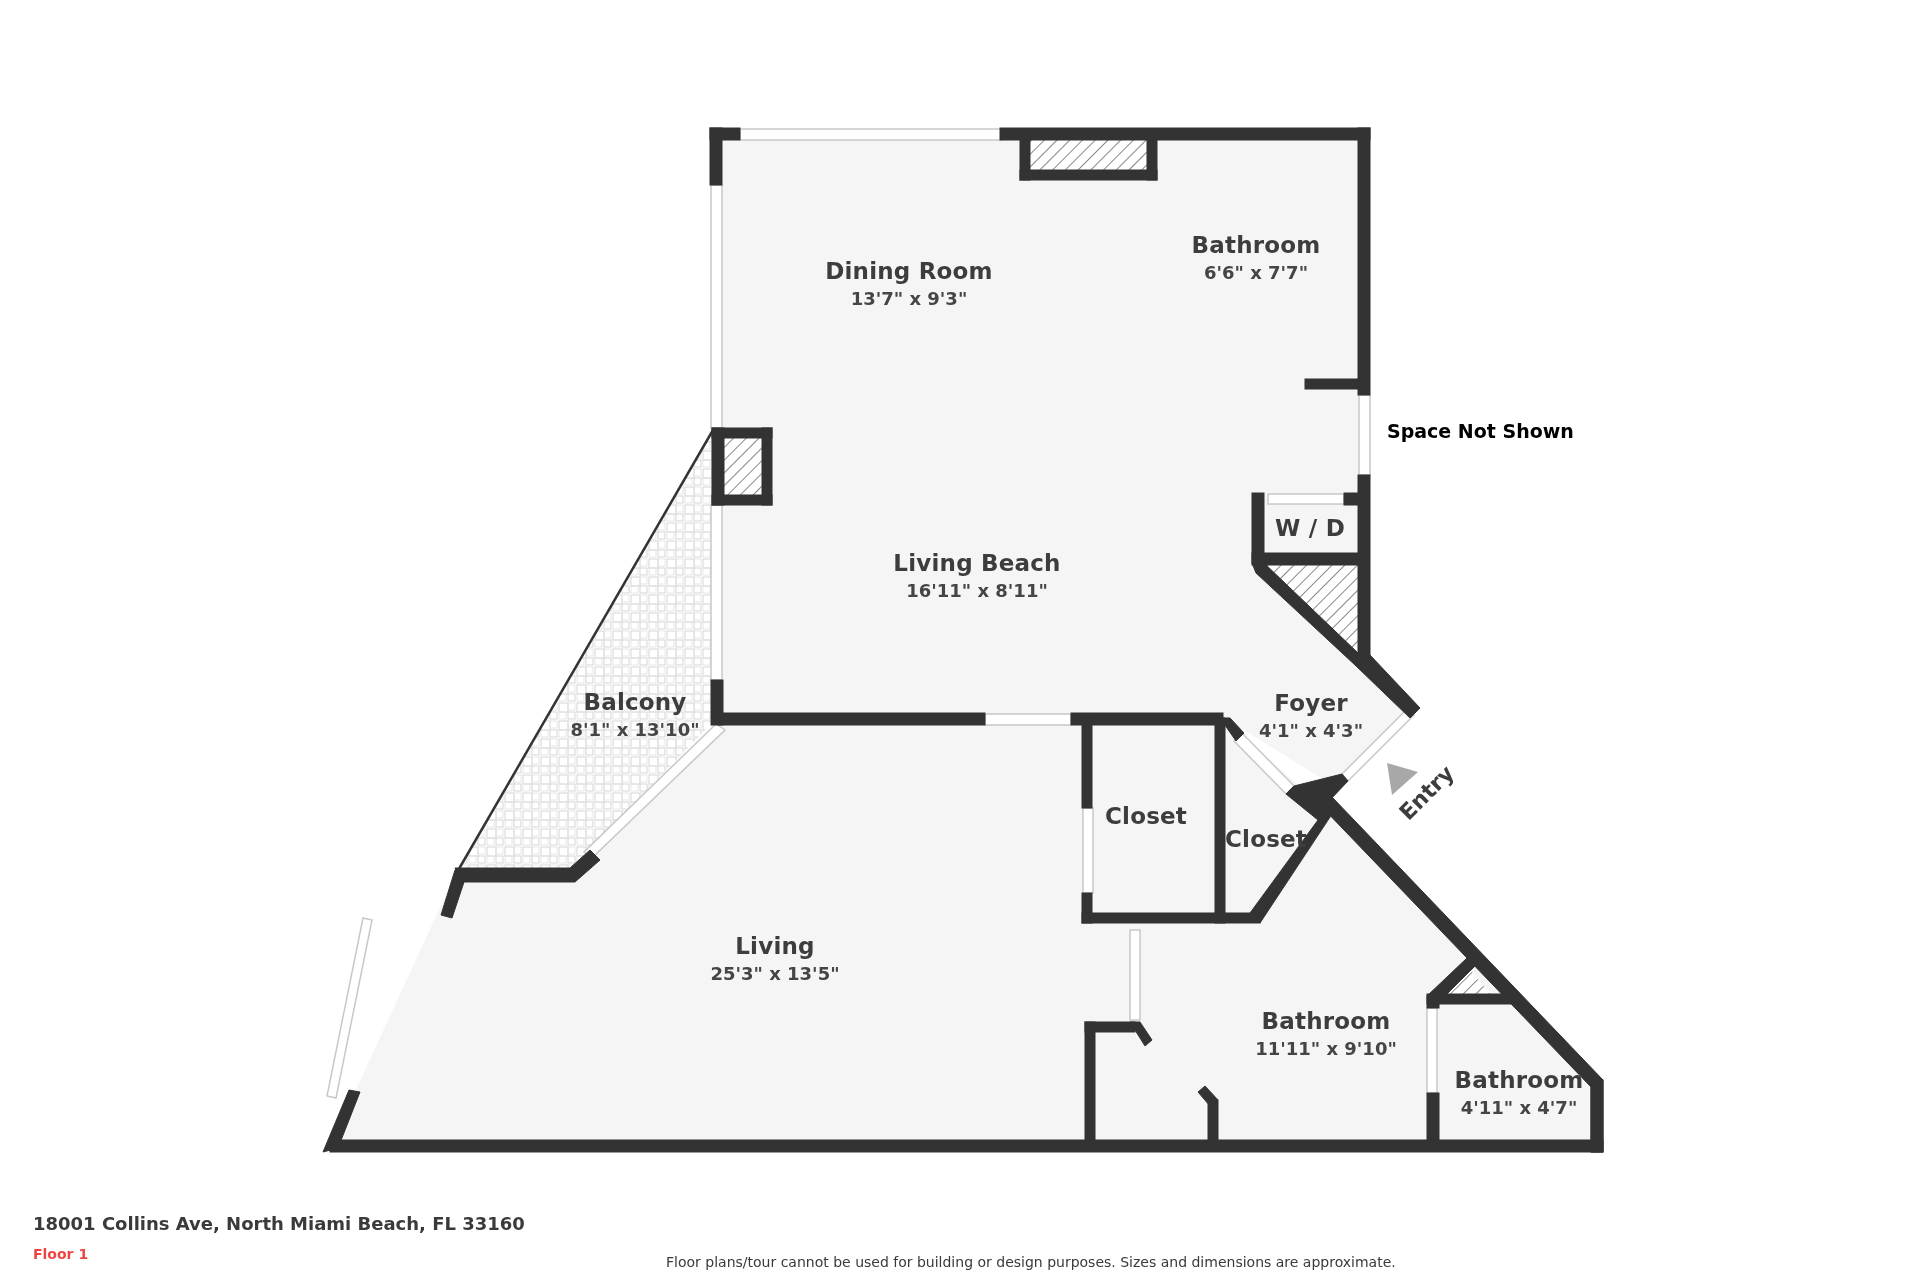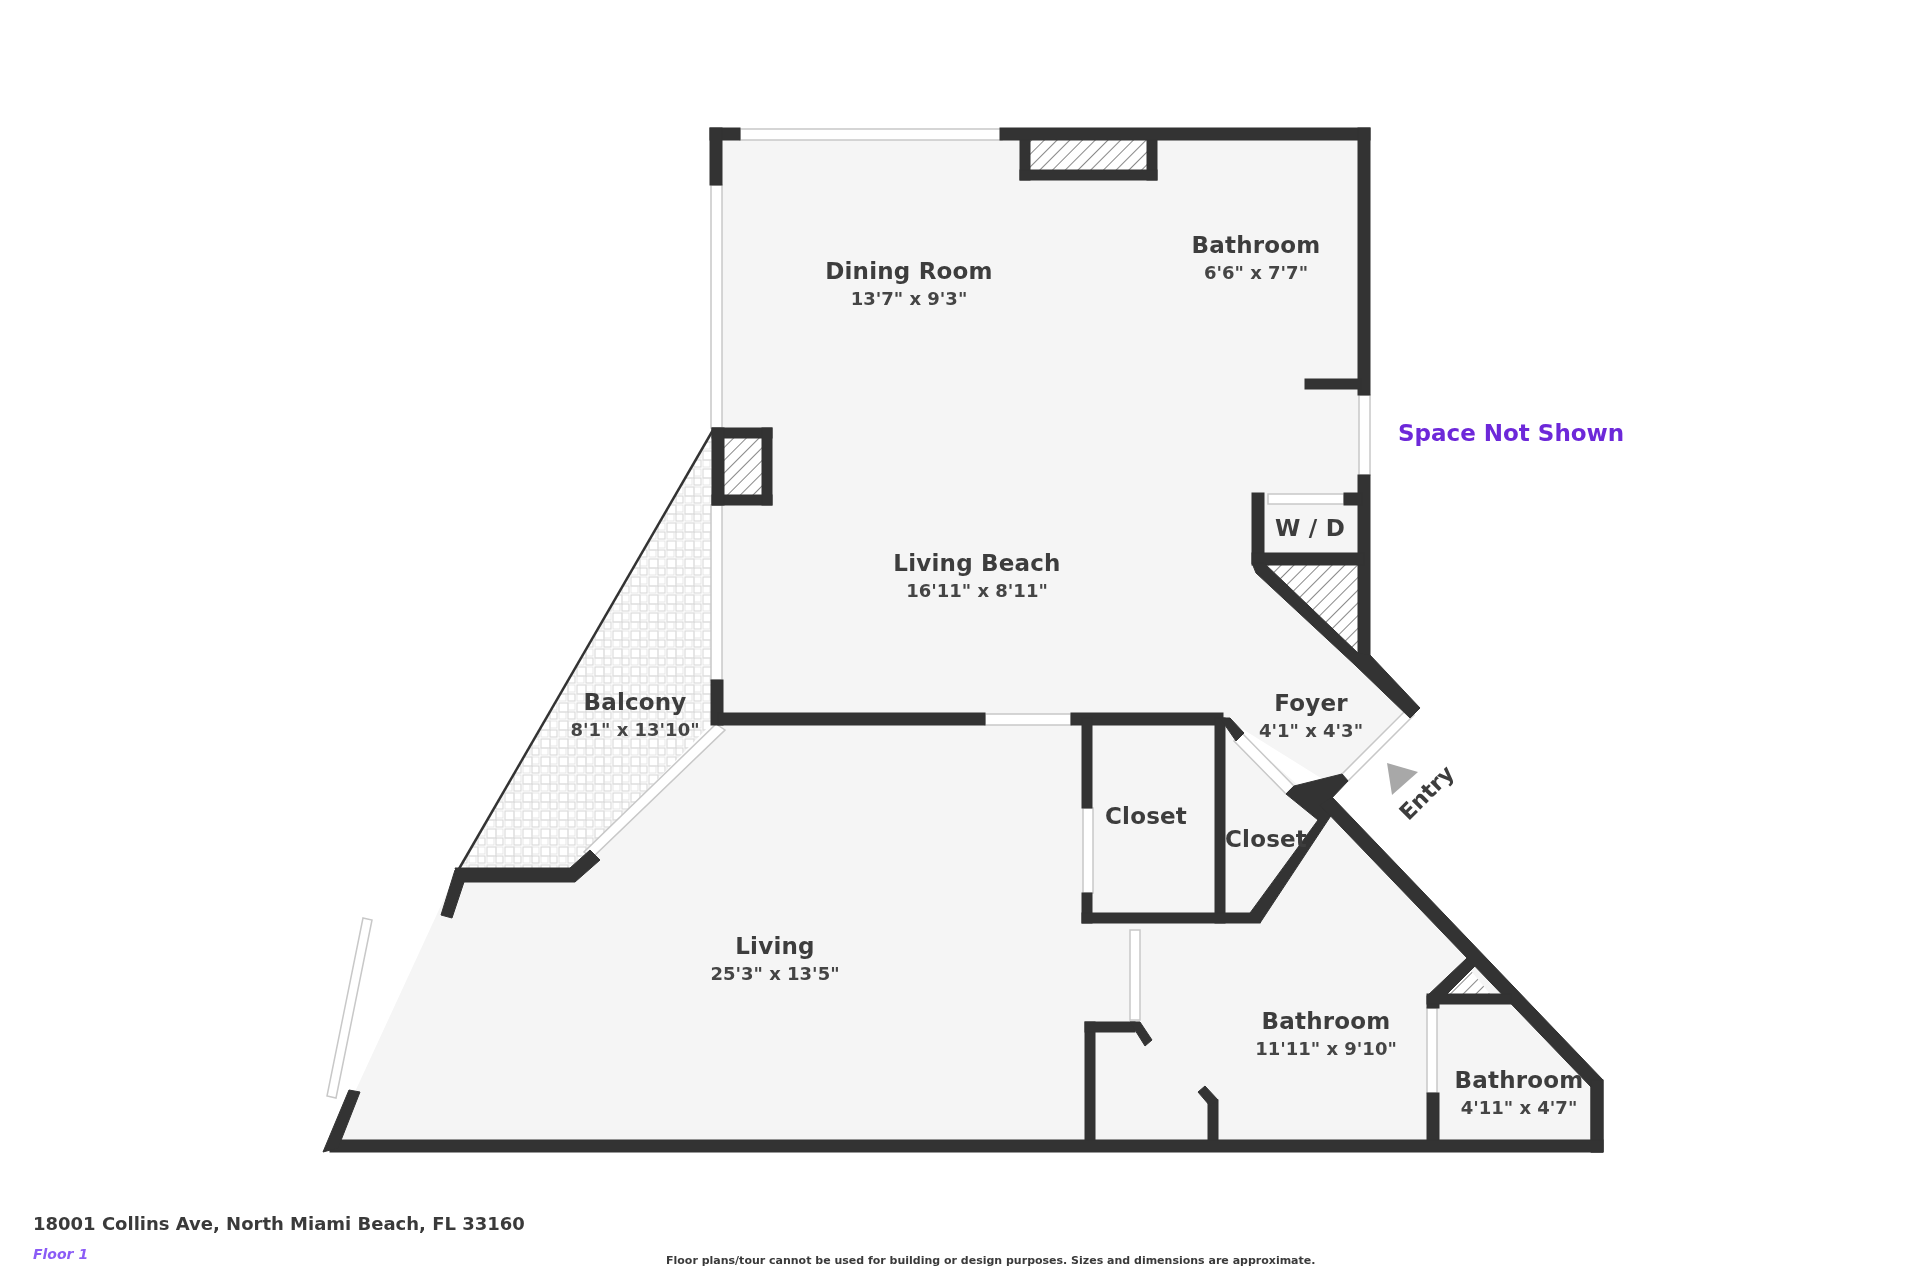--- a/index.html
+++ b/index.html
@@ -2,26 +2,26 @@
 <html><head>
 <meta charset="utf-8">
 <style>
   html, body { margin: 0; padding: 0; background: #ffffff; }
   body { width: 1920px; height: 1280px; position: relative; overflow: hidden;
          font-family: "DejaVu Sans", "Liberation Sans", sans-serif; color: #3a3a3a; }
   #plan { position: absolute; left: 0; top: 0; width: 1920px; height: 1280px; }
   .room-label { position: absolute; transform: translate(-50%, 0); text-align: center; white-space: nowrap; }
   .room-name { font-size: 23px; font-weight: bold; color: #3d3d3d; letter-spacing: 0.2px; }
   .room-dim { font-size: 18px; font-weight: bold; color: #454545; margin-top: 4px; }
-  .side-label { position: absolute; font-size: 23px; font-weight: bold; color: #6d28d9; white-space: nowrap; margin-left: 11px; }
+  .side-label { position: absolute; font-size: 19px; font-weight: bold; color: #000000; white-space: nowrap; }
   .entry-label { position: absolute; font-size: 22px; font-weight: bold; color: #3d3d3d;
                  transform: rotate(-45deg); transform-origin: left bottom; white-space: nowrap; }
   .footer-address { position: absolute; left: 33px; top: 1213px; font-size: 18px; font-weight: bold; color: #3a3a3a; }
-  .footer-floor { position: absolute; left: 33px; top: 1246px; font-size: 14px; font-weight: bold; color: #8b5cf6; font-style: italic; }
-  .footer-disclaimer { position: absolute; left: 666px; top: 1254px; font-size: 11px; font-weight: bold; color: #3a3a3a; }
+  .footer-floor { position: absolute; left: 33px; top: 1246px; font-size: 14px; font-weight: bold; color: #ef4444; }
+  .footer-disclaimer { position: absolute; left: 666px; top: 1254px; font-size: 14px; font-weight: normal; color: #3a3a3a; }
 </style>
 </head>
 <body>
 
 <svg id="plan" viewBox="0 0 1920 1280" xmlns="http://www.w3.org/2000/svg">
   <defs>
     <pattern id="hatch" patternUnits="userSpaceOnUse" width="9" height="9" patternTransform="rotate(45)">
       <rect width="9" height="9" fill="#ffffff"></rect>
       <line x1="0" y1="0" x2="0" y2="9" stroke="#555" stroke-width="1.4"></line>
     </pattern>

